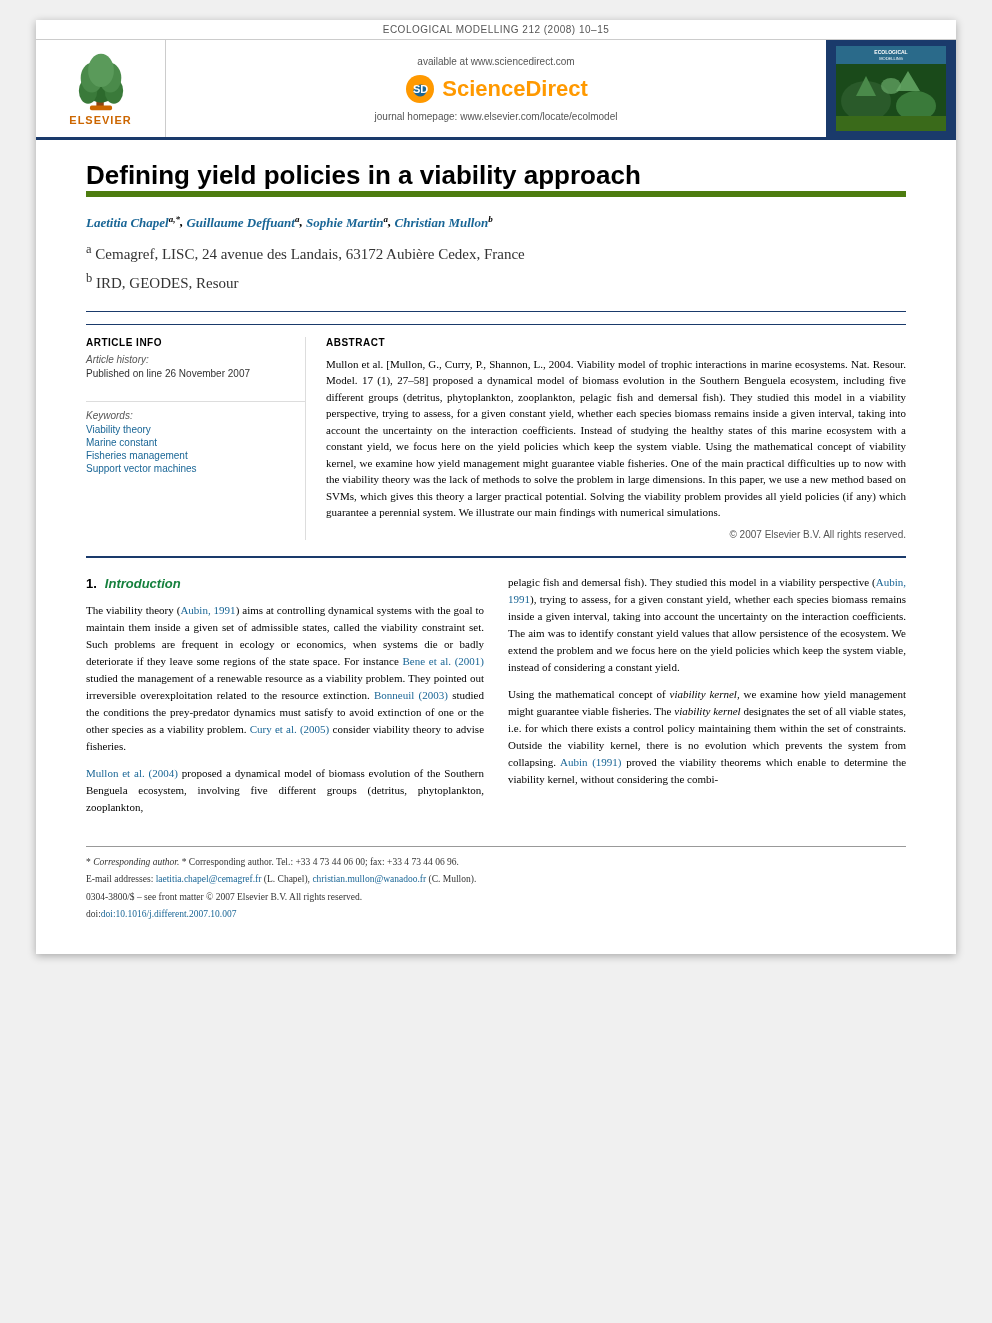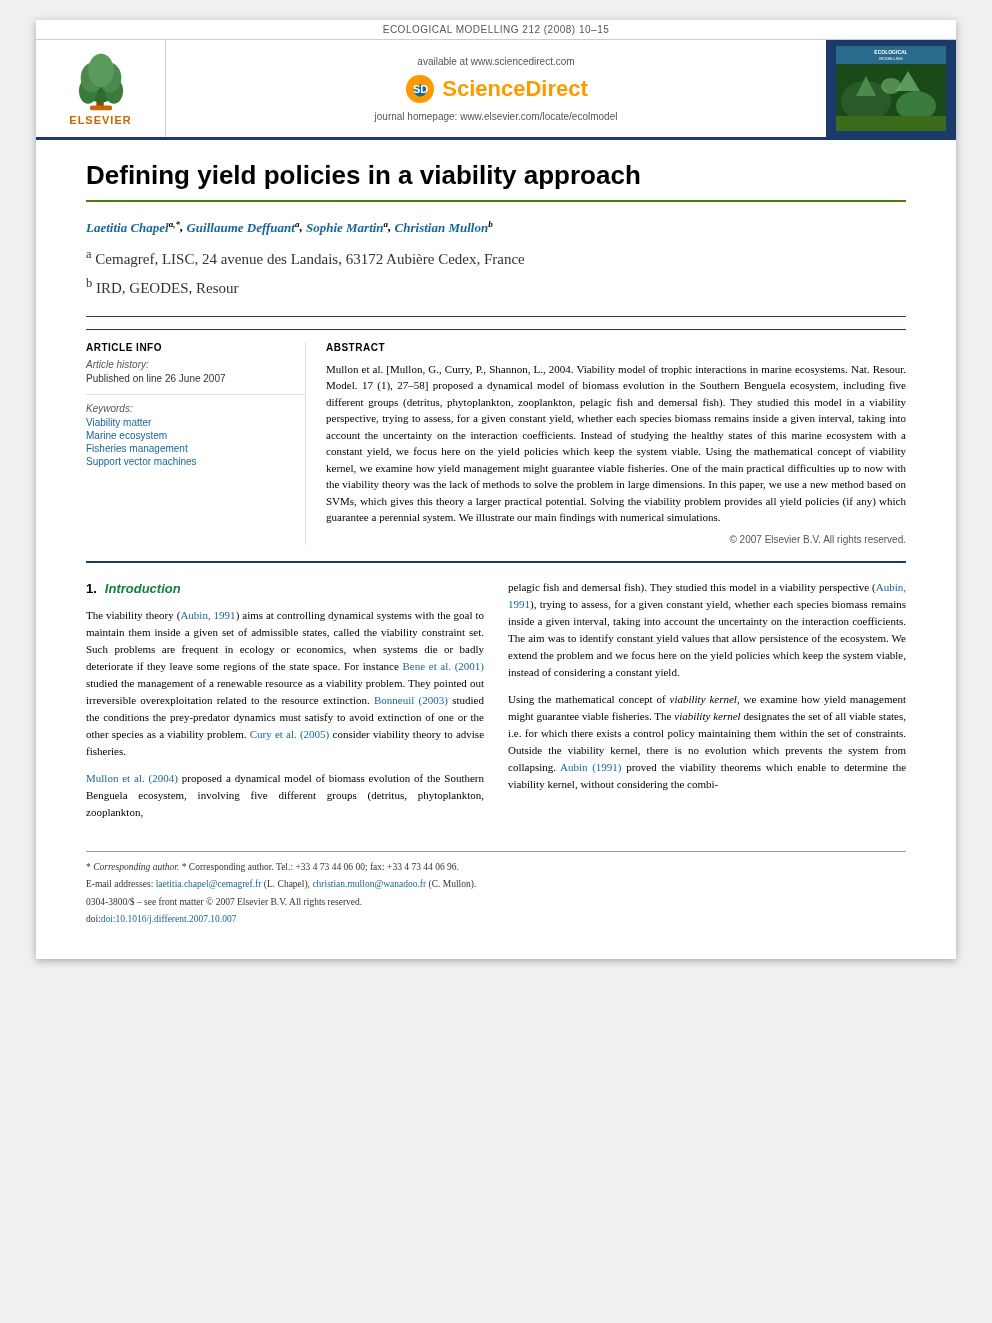--- a/index.html
+++ b/index.html
@@ -133,22 +133,22 @@
       padding: 20px 50px 30px 50px;
     }
     
     .article-title {
       font-size: 26px;
       font-weight: bold;
       font-family: Arial, sans-serif;
       color: #000;
       margin-bottom: 16px;
       line-height: 1.2;
-      border-bottom: 2px solid #4d7c0f;
-      padding-bottom: 9px;
+      border-bottom: 6px solid #4d7c0f;
+      padding-bottom: 0;
     }
     
     .authors {
       font-size: 13px;
       font-style: italic;
       font-weight: bold;
       margin-bottom: 8px;
       color: #000;
     }
     .authors sup {
@@ -200,21 +200,21 @@
       font-size: 10px;
       color: #555;
       margin-bottom: 3px;
     }
     .info-value {
       font-size: 10px;
       color: #333;
       margin-bottom: 10px;
     }
     .keywords-section {
-      margin-top: 10px;
+      margin-top: 22px;
       border-top: 1px solid #ddd;
       padding-top: 8px;
     }
     .keyword-item {
       font-size: 10px;
       color: #1a6696;
       margin-bottom: 2px;
     }
     .abstract-section {
       flex: 1;
@@ -393,26 +393,26 @@
       <p><sup>b</sup> <span>IRD, GEODES, Resour</span></p>
     </div>
 
     <div class="affil-divider"></div>
 
     <div class="two-col">
 
       <div class="article-info">
         <div class="info-section-title">ARTICLE INFO</div>
         <div class="info-label">Article history:</div>
-        <div class="info-value">Published on line 26 June 2007</div>
+        <div class="info-value">Published on line 26 November 2007</div>
 
         <div class="keywords-section">
           <div class="info-label">Keywords:</div>
-          <div class="keyword-item">Viability matter</div>
-          <div class="keyword-item">Marine ecosystem</div>
+          <div class="keyword-item">Viability theory</div>
+          <div class="keyword-item">Marine constant</div>
           <div class="keyword-item">Fisheries management</div>
           <div class="keyword-item">Support vector machines</div>
         </div>
       </div>
 
       <div class="abstract-section">
         <div class="abstract-title">ABSTRACT</div>
         <div class="abstract-text">Mullon et al. [Mullon, G., Curry, P., Shannon, L., 2004. Viability model of trophic interactions in marine ecosystems. Nat. Resour. Model. 17 (1), 27–58] proposed a dynamical model of biomass evolution in the Southern Benguela ecosystem, including five different groups (detritus, phytoplankton, zooplankton, pelagic fish and demersal fish). They studied this model in a viability perspective, trying to assess, for a given constant yield, whether each species biomass remains inside a given interval, taking into account the uncertainty on the interaction coefficients. Instead of studying the healthy states of this marine ecosystem with a constant yield, we focus here on the yield policies which keep the system viable. Using the mathematical concept of viability kernel, we examine how yield management might guarantee viable fisheries. One of the main practical difficulties up to now with the viability theory was the lack of methods to solve the problem in large dimensions. In this paper, we use a new method based on SVMs, which gives this theory a larger practical potential. Solving the viability problem provides all yield policies (if any) which guarantee a perennial system. We illustrate our main findings with numerical simulations.</div>
         <div class="copyright-line">© 2007 Elsevier B.V. All rights reserved.</div>
       </div>

